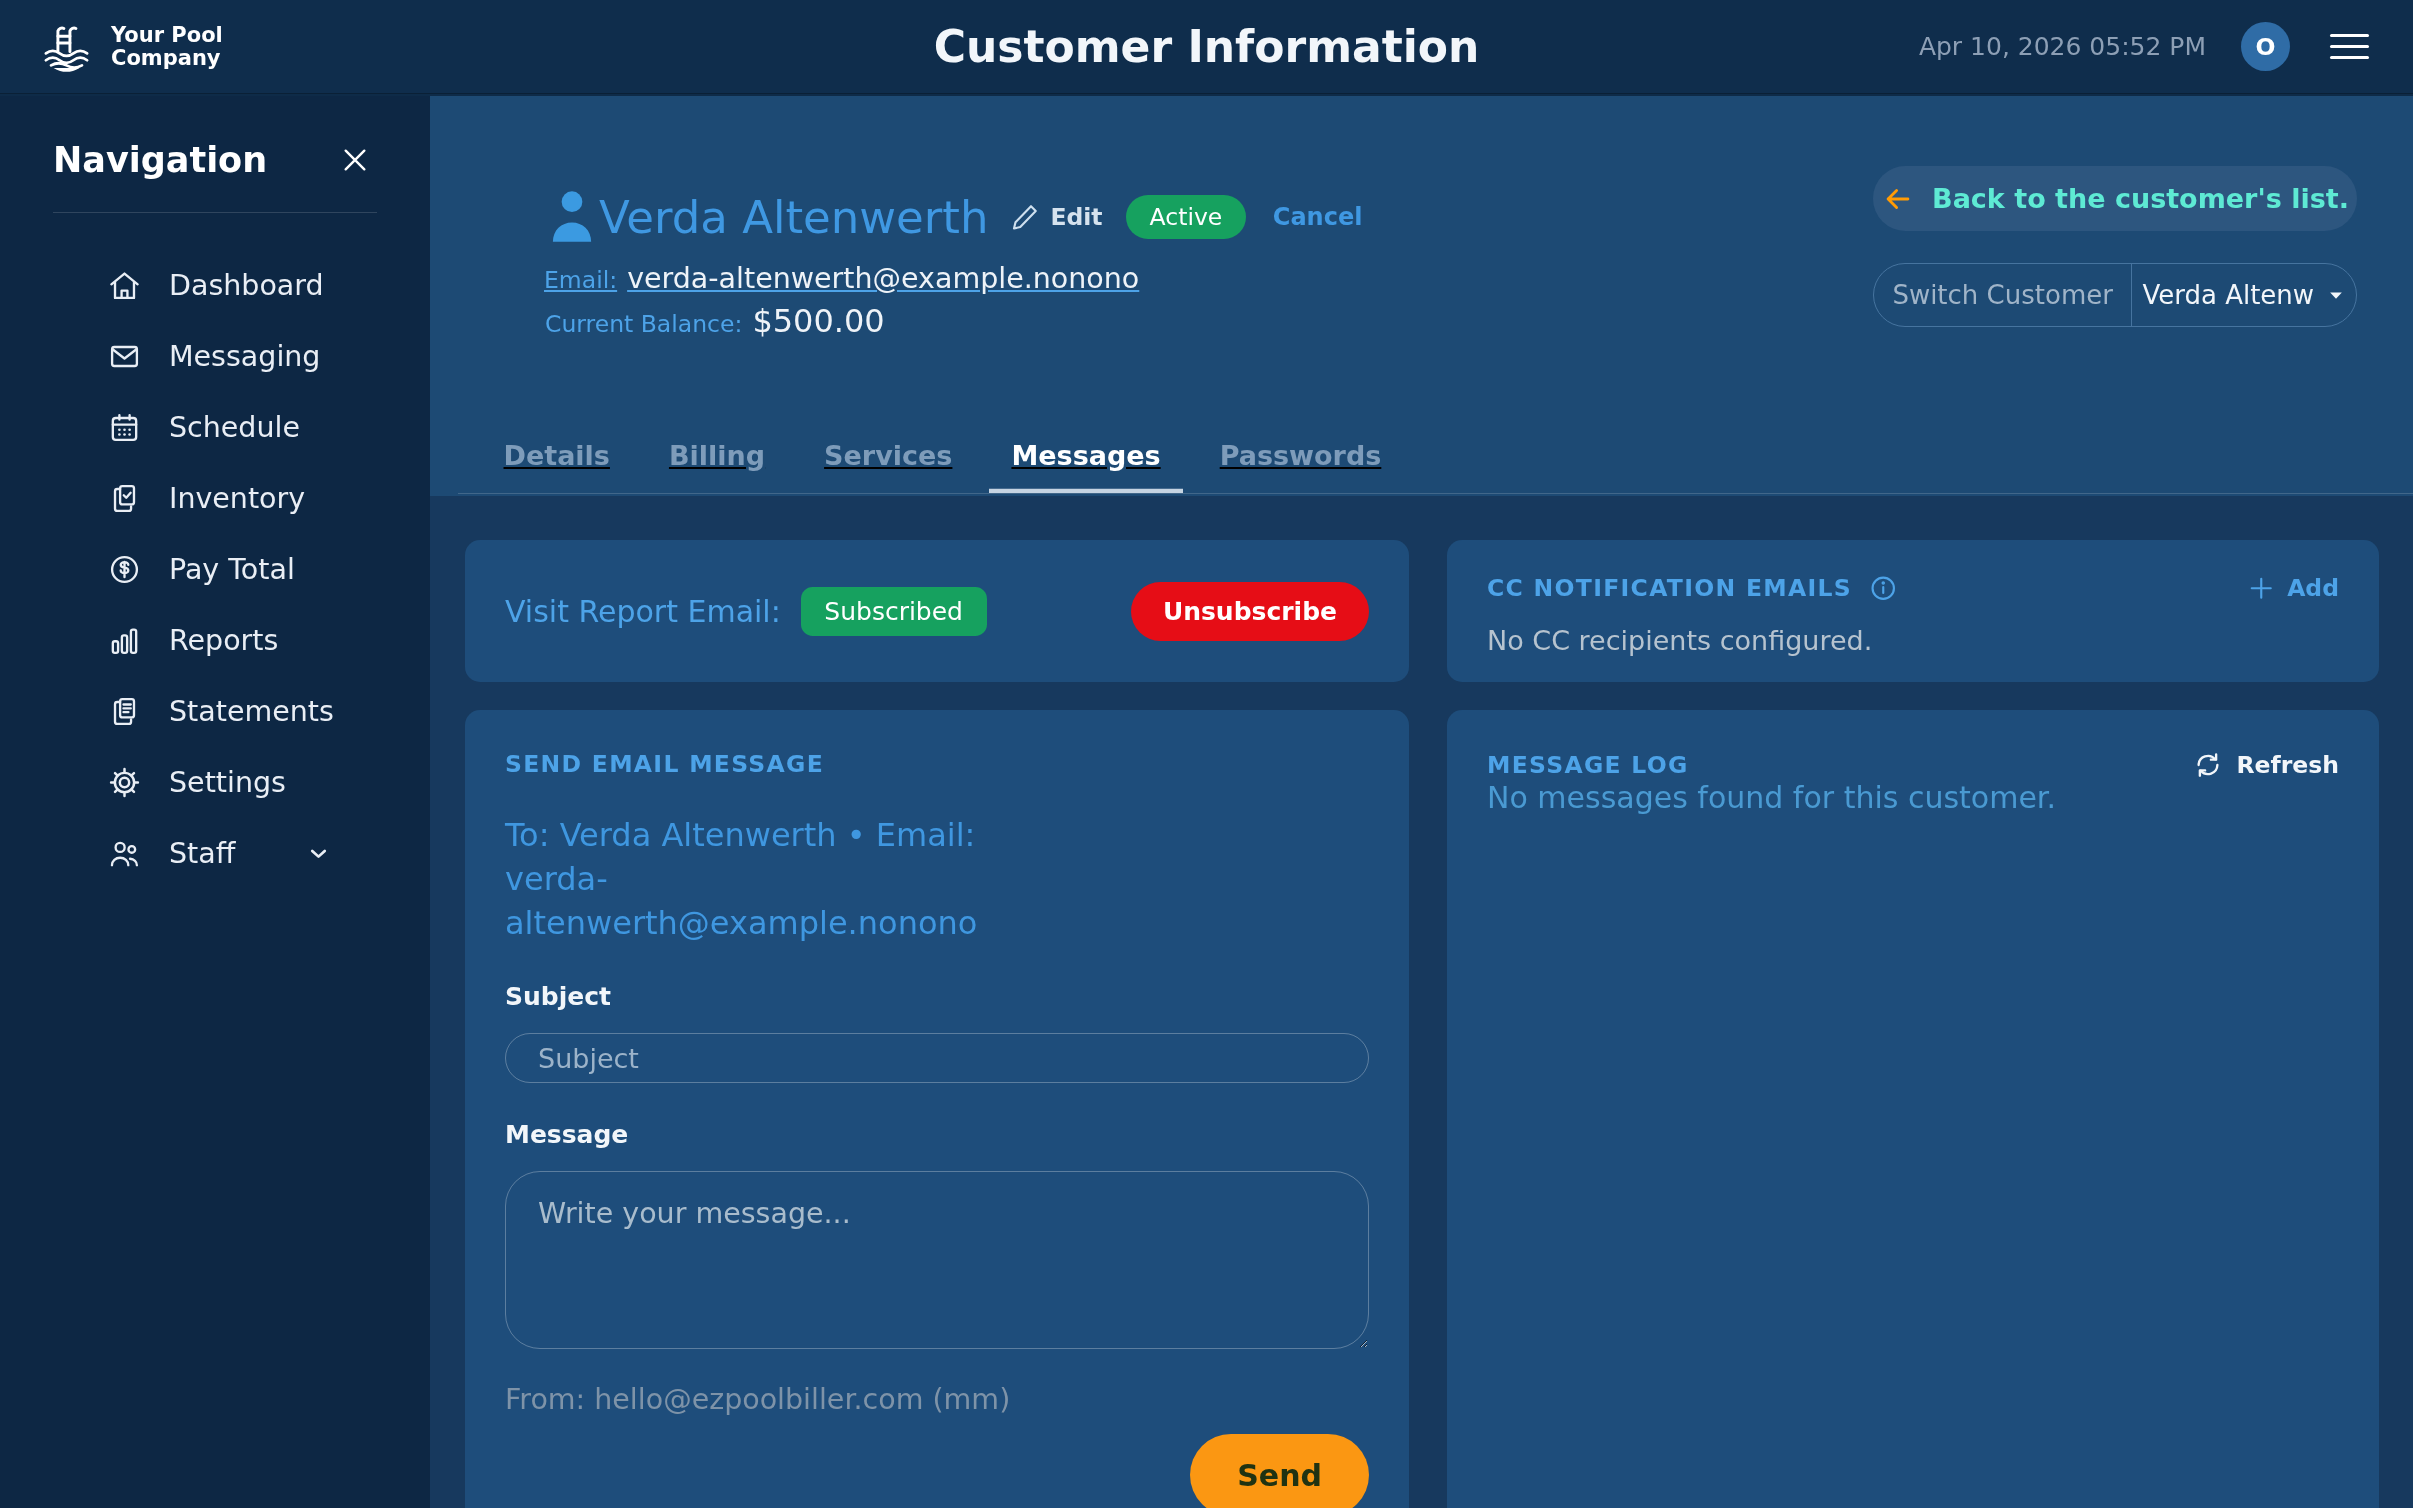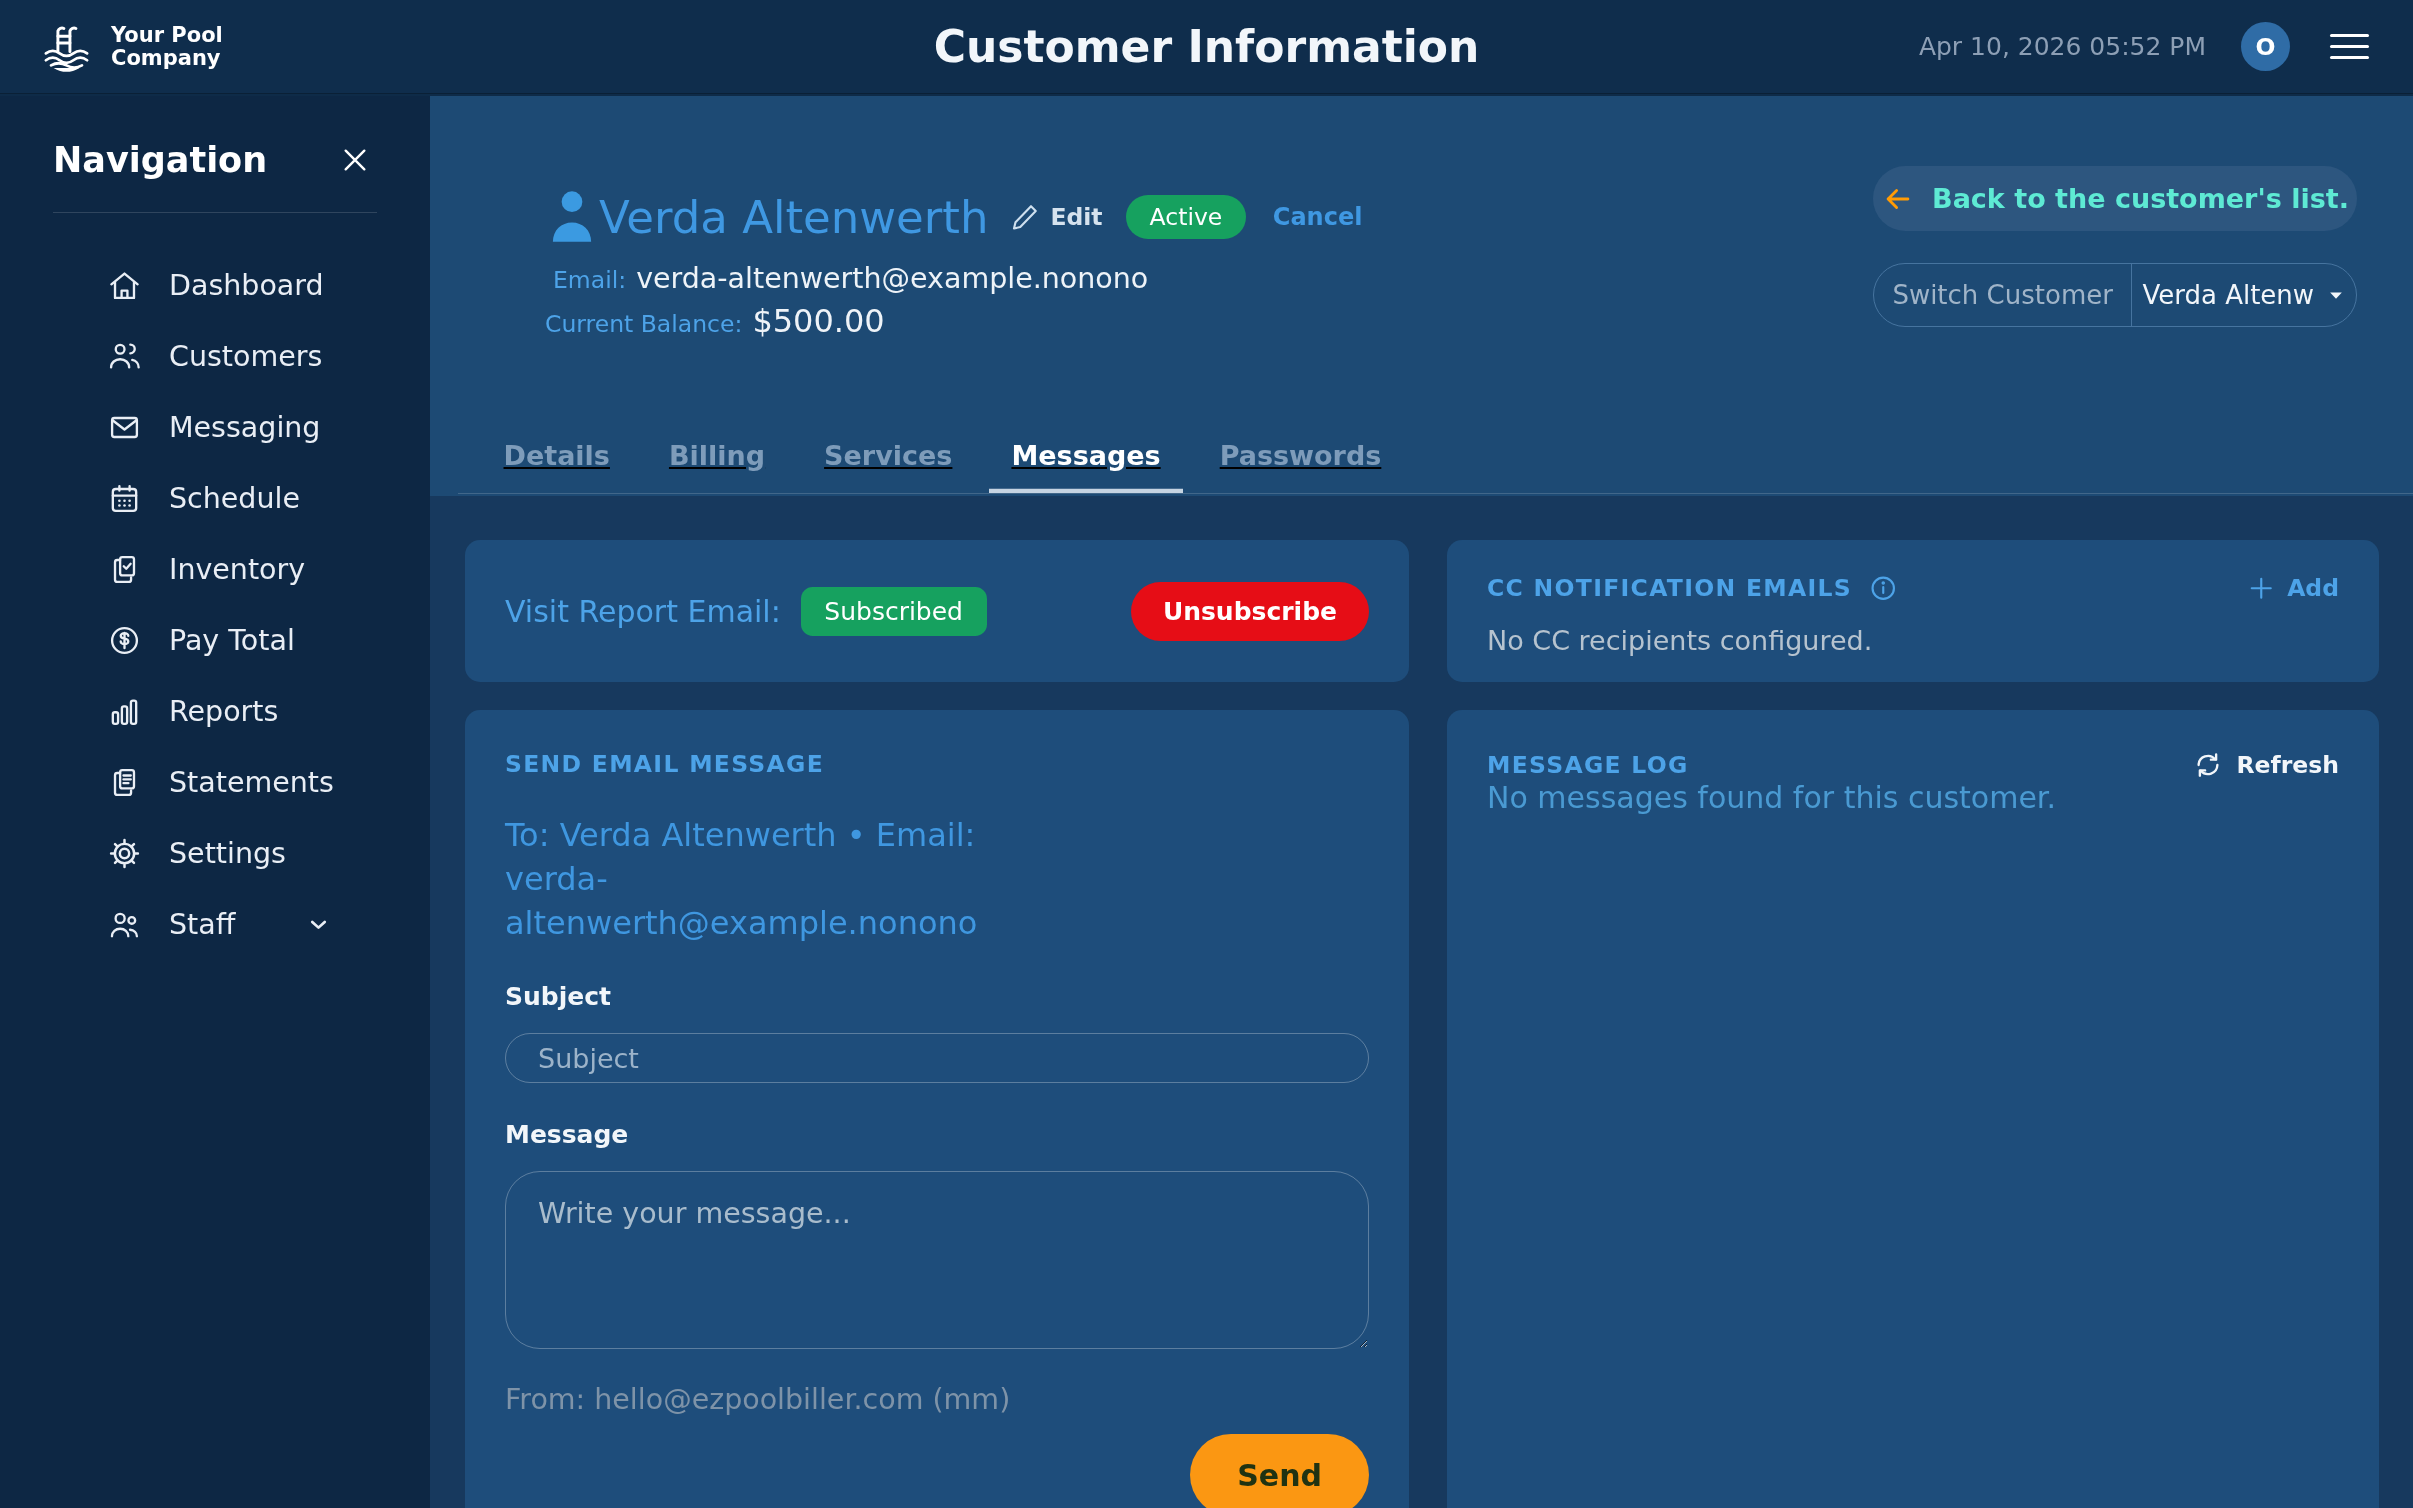--- a/index.html
+++ b/index.html
@@ -41,21 +41,21 @@
           background:#1d4a74; }
 
   .cust-row1 { position:absolute; left:115px; top:91px; display:flex; align-items:center; }
   .cust-avatar { color:#3b9ae1; display:flex; }
   .cust-name { font-size:45px; color:#3f98e2; margin-right:22px; }
   .edit-btn { display:flex; align-items:center; gap:10px; color:#d5e2ee; font-size:23.5px;
               font-weight:bold; cursor:pointer; margin-right:23.5px; }
   .badge-active { background:#16a15f; color:#ffffff; font-size:23.5px; padding:8.4px 23.5px;
                   border-radius:837px; margin-right:27px; }
   .cancel-link { color:#3f98e2; font-size:24px; font-weight:bold; cursor:pointer; }
-  .cust-row2 { position:absolute; left:123px; top:166px; font-size:23.5px; color:#4da3e8; }
+  .cust-row2 { position:absolute; left:114px; top:166px; font-size:23.5px; color:#4da3e8;text-decoration:underline; }
   .cust-row2 b { font-size:28.5px; color:#eef3f8; font-weight:normal; margin-left:10px; }
   .cust-row3 { position:absolute; left:115px; top:206px; font-size:23.5px; color:#4da3e8; }
   .cust-row3 b { font-size:32px; color:#eef3f8; font-weight:normal; margin-left:10px; }
 
   .actions { position:absolute; right:57px; top:70px; width:484px; }
   .back-btn { height:65px; background:#2d567f; border-radius:34px; display:flex;
               align-items:center; justify-content:center; gap:17px; color:#5eead4;
               font-size:27px; font-weight:bold; cursor:pointer; }
   .switch-pill { margin-top:32px; height:64px; border:1.7px solid #46749f; border-radius:34px;
                  display:flex; align-items:stretch; overflow:hidden; cursor:pointer; }
@@ -164,31 +164,20 @@
     <ul class="nav-list">
       <li class="nav-item">
         <span class="icon">
           <svg width="35" height="35" viewBox="0 0 24 24" fill="none" stroke="currentColor" stroke-width="1.6" stroke-linecap="round" stroke-linejoin="round">
             <path d="M3 11.2 L12 3.8 L21 11.2"></path>
               <path d="M5.5 9.8 V20.5 H18.5 V9.8"></path>
               <path d="M10 20.5 v-5 h4 v5"></path>
             </svg>
         </span>
         <span>Dashboard</span>
-      </li>
-      <li class="nav-item">
-        <span class="icon">
-          <svg width="35" height="35" viewBox="0 0 24 24" fill="none" stroke="currentColor" stroke-width="1.6" stroke-linecap="round">
-            <circle cx="9" cy="7" r="3"></circle>
-              <path d="M2.8 19.5 c0-3.4 2.8-5.6 6.2-5.6 s6.2 2.2 6.2 5.6"></path>
-              <path d="M16 3.8 a3 3 0 0 1 0 6"></path>
-              <path d="M17.3 14.3 c2.6 .5 4.4 2.6 4.4 5.2"></path>
-            </svg>
-        </span>
-        <span>Customers</span>
       </li>
       <li class="nav-item">
         <span class="icon">
           <svg width="35" height="35" viewBox="0 0 24 24" fill="none" stroke="currentColor" stroke-width="1.6" stroke-linecap="round" stroke-linejoin="round">
             <rect x="3.5" y="5.5" width="17" height="13" rx="1.5"></rect>
               <path d="M3.8 7 L12 13.4 L20.2 7"></path>
             </svg>
         </span>
         <span>Messaging</span>
       </li>

